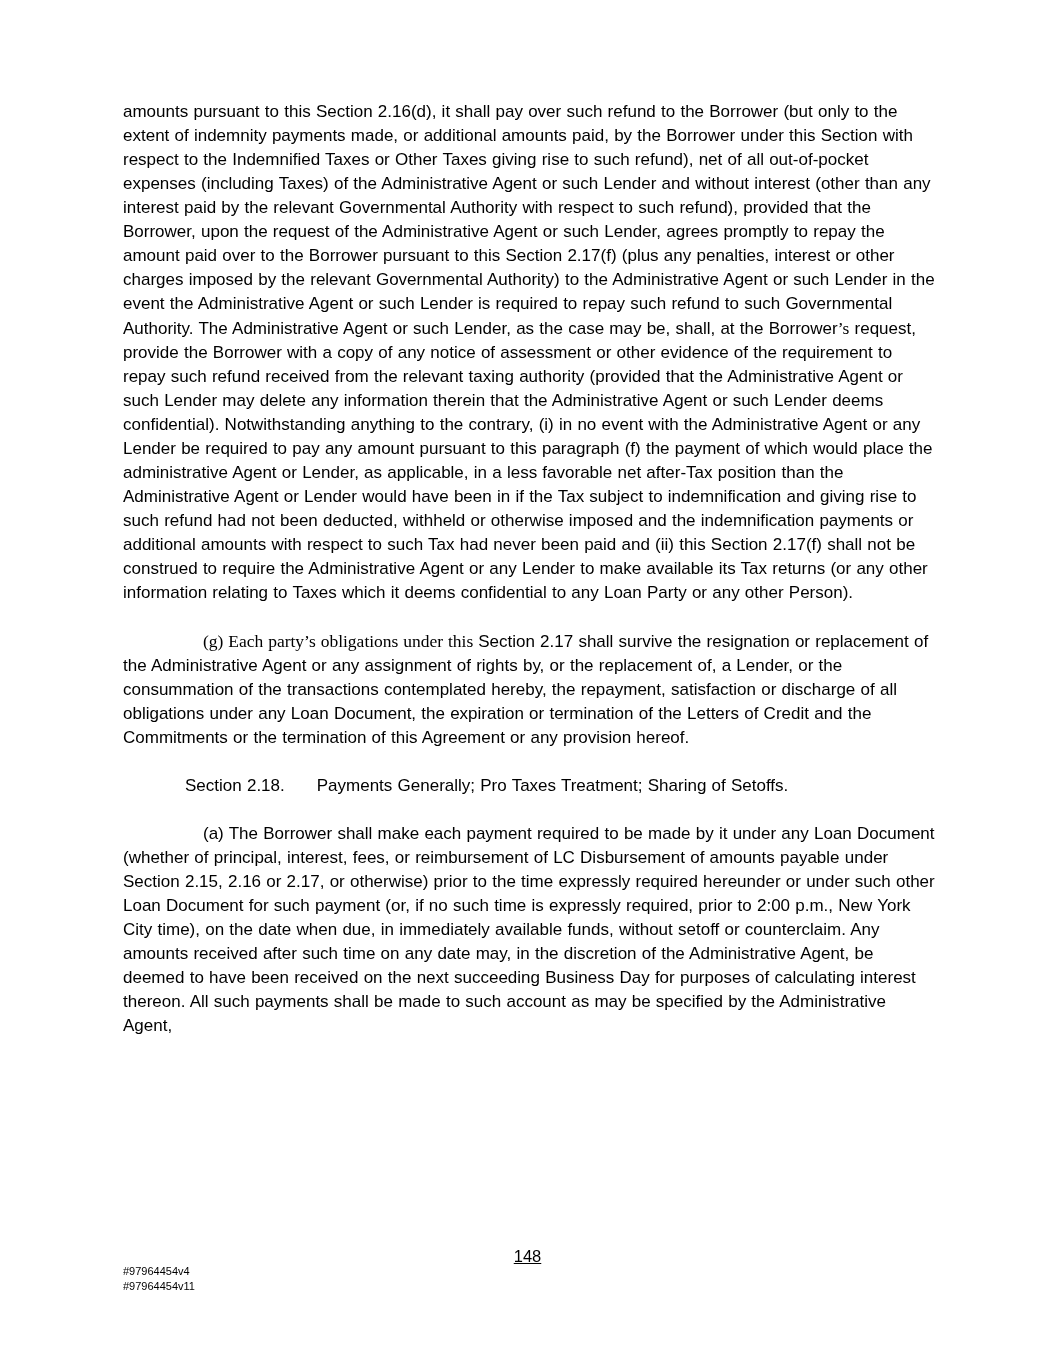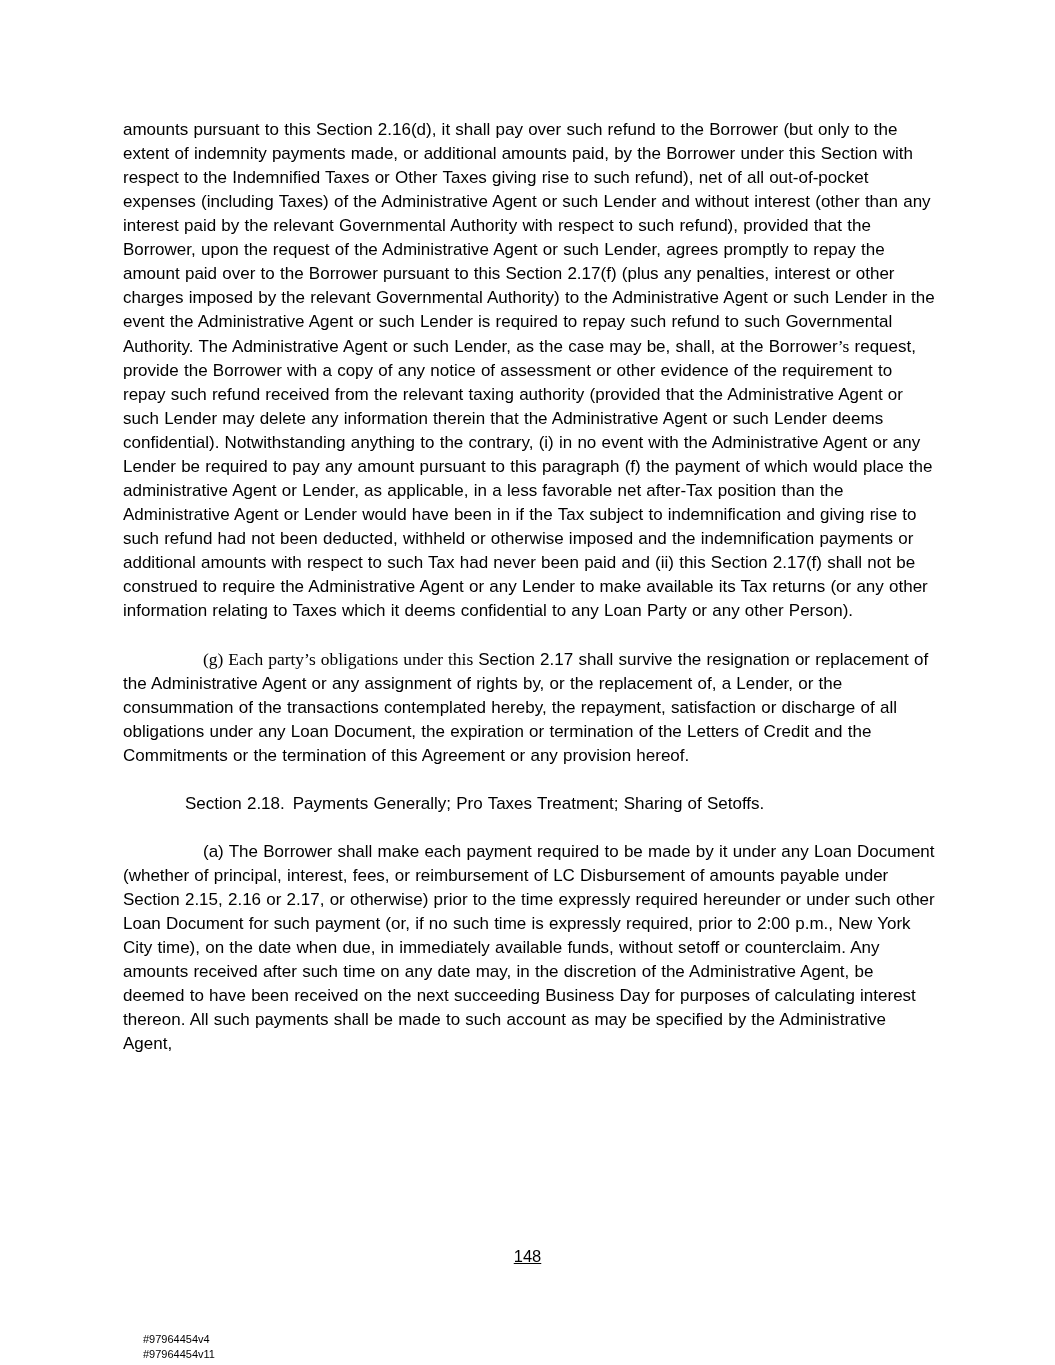--- a/index.html
+++ b/index.html
@@ -11,21 +11,21 @@
     position: relative;
     width: 1055px;
     height: 1365px;
     background: #ffffff;
     color: #000000;
     overflow: hidden;
   }
   .content {
     position: absolute;
     left: 123px;
-    top: 118px;
+    top: 100px;
     width: 812px;
   }
   .para {
     font-family: "Liberation Sans", sans-serif;
     font-size: 17px;
     line-height: 24px;
     margin: 0 0 24px 0;
     text-align: left;
     word-spacing: 0.5px;
   }
@@ -33,41 +33,40 @@
     text-indent: 80px;
   }
   .para.section-heading {
     text-indent: 62px;
   }
   .serif {
     font-family: "Liberation Serif", serif;
     font-size: 17.5px;
   }
   .section-number {
-    margin-right: 8px;
+    margin-right: 32px;
   }
   .page-number {
     position: absolute;
     left: 0;
     right: 0;
     top: 1247px;
     text-align: center;
     font-family: "Liberation Sans", sans-serif;
     font-size: 16.5px;
     line-height: 18px;
     text-decoration: underline;
   }
   .doc-ids {
     position: absolute;
     left: 123px;
-    top: 1332px;
+    top: 1264px;
     font-family: "Liberation Sans", sans-serif;
     font-size: 11px;
     line-height: 15px;
-    margin-left: 20px;
   }
 </style>
 </head>
 <body>
 
 <div class="page">
 
   <div class="content">
 
     <p class="para"><span class="sans">amounts pursuant to this Section 2.16(d), it shall pay over such refund to the Borrower (but only to the extent of indemnity payments made, or additional amounts paid, by the Borrower under this Section with respect to the Indemnified Taxes or Other Taxes giving rise to such refund), net of all out-of-pocket expenses (including Taxes) of the Administrative Agent or such Lender and without interest (other than any interest paid by the relevant Governmental Authority with respect to such refund), provided that the Borrower, upon the request of the Administrative Agent or such Lender, agrees promptly to repay the amount paid over to the Borrower pursuant to this Section 2.17(f) (plus any penalties, interest or other charges imposed by the relevant Governmental Authority) to the Administrative Agent or such Lender in the event the Administrative Agent or such Lender is required to repay such refund to such Governmental Authority. The Administrative Agent or such Lender, as the case may be, shall, at the Borrower</span><span class="serif">’s</span><span class="sans"> request, provide the Borrower with a copy of any notice of assessment or other evidence of the requirement to repay such refund received from the relevant taxing authority (provided that the Administrative Agent or such Lender may delete any information therein that the Administrative Agent or such Lender deems confidential). Notwithstanding anything to the contrary, (i) in no event with the Administrative Agent or any Lender be required to pay any amount pursuant to this paragraph (f) the payment of which would place the administrative Agent or Lender, as applicable, in a less favorable net after-Tax position than the Administrative Agent or Lender would have been in if the Tax subject to indemnification and giving rise to such refund had not been deducted, withheld or otherwise imposed and the indemnification payments or additional amounts with respect to such Tax had never been paid and (ii) this Section 2.17(f) shall not be construed to require the Administrative Agent or any Lender to make available its Tax returns (or any other information relating to Taxes which it deems confidential to any Loan Party or any other Person).</span></p>

